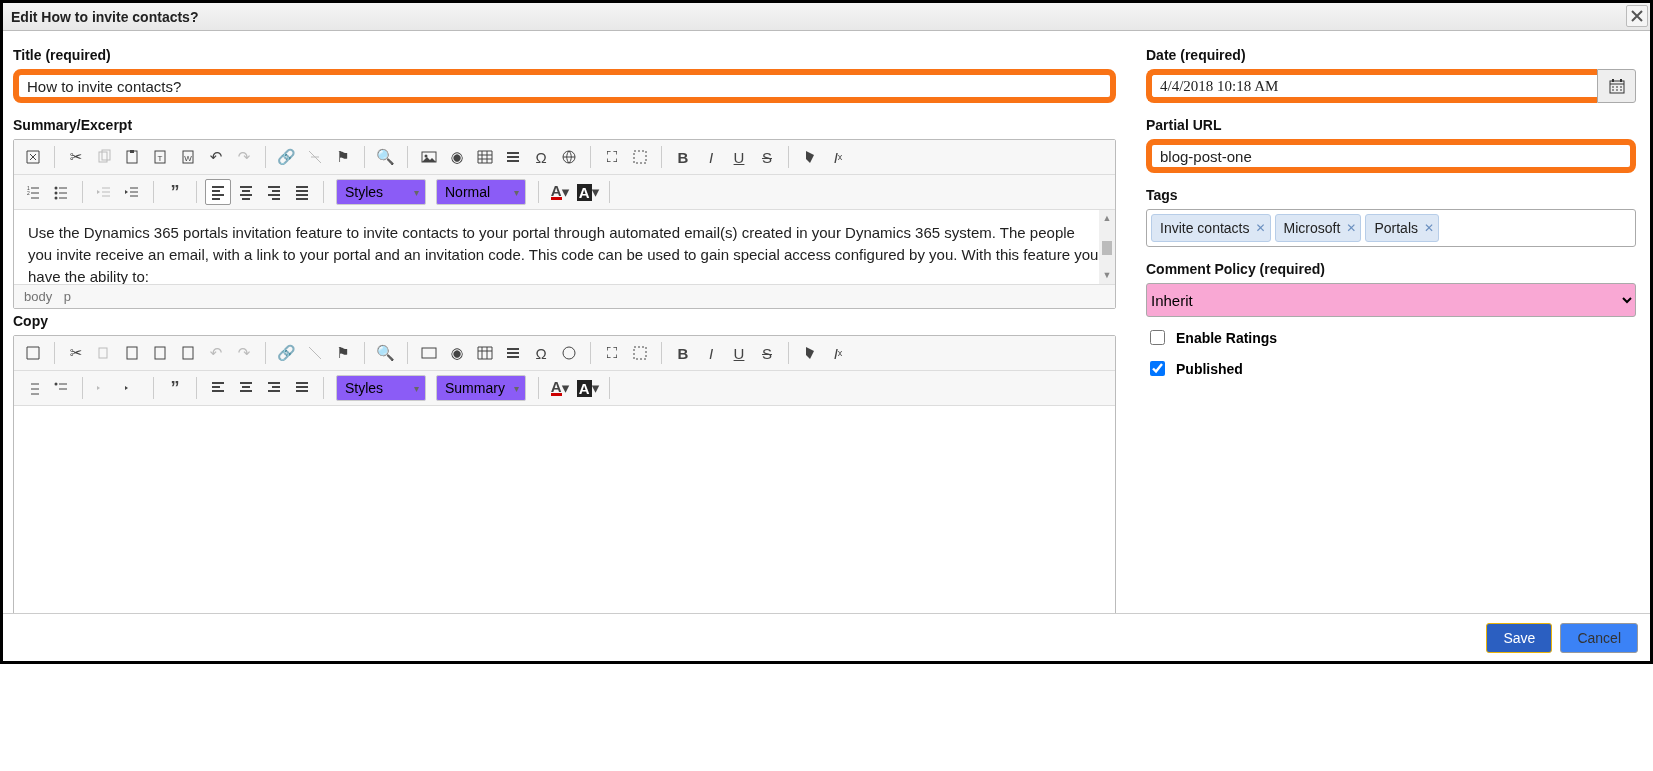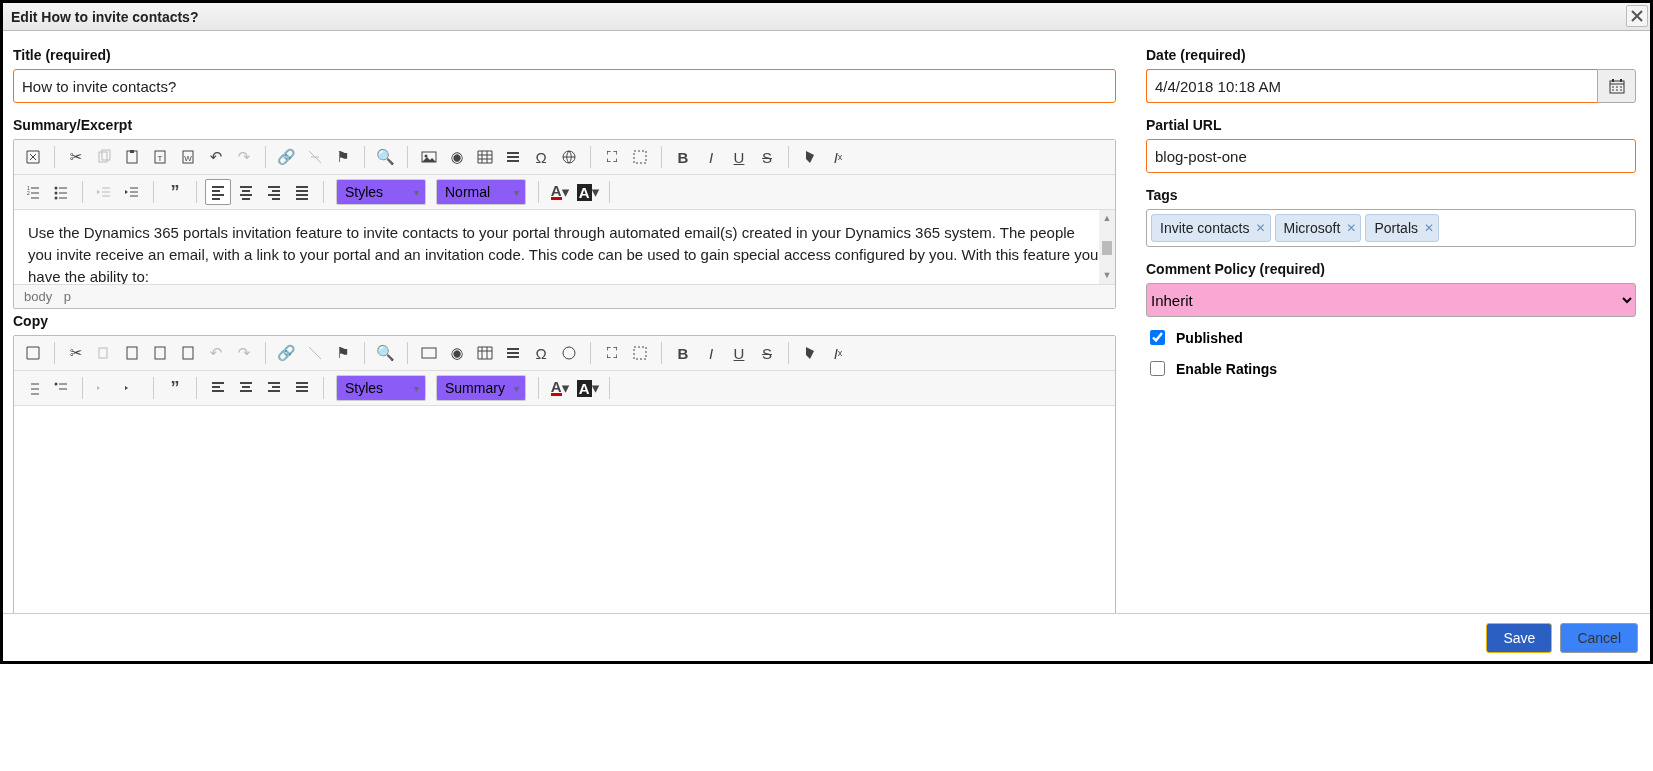--- a/index.html
+++ b/index.html
@@ -6,36 +6,36 @@
 body { margin:0; padding:0; background:#fff; }
 .outer { border:3px solid #000; width:1653px; height:664px; position:relative; background:#fff; display:flex; flex-direction:column;}
 .titlebar { height:28px; background:linear-gradient(#f5f5f5,#e8e8e8); border-bottom:1px solid #bbb; display:flex; align-items:center; padding:0 8px; font-size:14px; font-weight:bold; color:#222; position:relative;}
 .titlebar .closebtn { position:absolute; right:2px; top:2px; width:22px; height:22px; border:1px solid #bbb; background:#f5f5f5; display:flex; align-items:center; justify-content:center; font-size:14px; color:#555; border-radius:2px; cursor:pointer;}
 .body { flex:1; display:flex; overflow:hidden; }
 .scrollwrap { flex:1; overflow-y:scroll; }
 .content { display:flex; padding:10px 14px 10px 10px; }
 .left { flex:1; min-width:0; padding-right:20px;}
 .right { width:500px; padding-left:10px;}
 .label { font-size:14px; font-weight:bold; color:#111; margin:6px 0 6px 0; display:block;}
-.textinput { width:100%; height:34px; border:1px solid #f97316; border-radius:3px; padding:4px 8px; font-size:15px; color:#222;}
+.textinput { width:100%; height:34px; border:6px solid #f97316; border-radius:8px; padding:4px 8px; font-size:15px; color:#222;}
 .selectinput { width:100%; height:34px; border:1px solid #aaa; border-radius:3px; padding:4px 0; font-size:15px; background:#f9a8d4;}
 .editor { border:1px solid #bbb; border-radius:2px; background:#fff; margin-bottom:4px;}
 .toolbar { background:#f7f7f7; border-bottom:1px solid #ddd; padding:4px 6px; display:flex; flex-wrap:wrap; align-items:center; gap:2px;}
 .tbtn { width:26px; height:26px; display:inline-flex; align-items:center; justify-content:center; color:#444; border-radius:2px; cursor:pointer; font-size:15px;}
 .tbtn.active { border:1px solid #999; background:#fff;}
 .tbtn.dis { color:#bbb; cursor:default;}
 .sep { width:1px; height:22px; background:#ccc; margin:0 6px;}
 .combo { border:1px solid #ccc; background:#8b5cf6; height:26px; padding:0 20px 0 8px; font-size:14px; border-radius:2px; position:relative; display:inline-flex; align-items:center; margin:0 4px;}
 .combo::after{content:"▾"; position:absolute; right:6px; font-size:10px; color:#666;}
 .editbody { padding:12px 14px; font-size:15px; color:#222; line-height:1.45; height:74px; overflow:hidden; position:relative;}
 .pathbar { background:#f7f7f7; border-top:1px solid #ddd; padding:4px 10px; font-size:13px; color:#737373;}
 .pathbar span{ margin-right:8px;}
 .copyeditor .editbody{ height:230px;}
 .daterow { display:flex; width:100%;}
-.daterow .textinput{ border-top-right-radius:0;border-bottom-right-radius:0; border-right:none;}
+.daterow .textinput{ border-top-right-radius:0;border-bottom-right-radius:0; border-right:none;font-family:Liberation Serif, serif;}
 .calbtn { width:42px; height:34px; border:1px solid #aaa; background:#eee; display:flex; align-items:center;justify-content:center;border-radius:0 3px 3px 0; cursor:pointer; color:#333;}
 .tagsbox { border:1px solid #aaa; border-radius:3px; padding:4px; min-height:38px; display:flex; flex-wrap:wrap; gap:4px;}
 .tag { background:#dce7f5; border:1px solid #b7cde8; border-radius:3px; padding:2px 4px 2px 8px; font-size:14px; color:#222; display:inline-flex; align-items:center;justify-content:space-between;}
 .tag .x { color:#6a8fbf; margin-left:6px; cursor:pointer; font-size:12px;}
 .checkrow { display:flex; align-items:center; gap:8px; margin:10px 0; font-size:14px; font-weight:bold;}
 .checkrow input{ width:15px; height:15px;}
 .footer { height:48px; border-top:1px solid #ccc; display:flex; align-items:center; justify-content:flex-end; padding:0 12px; gap:8px; background:#fff;}
 .btn { height:30px; padding:0 16px; border-radius:3px; font-size:14px; cursor:pointer;}
 .btn-primary{ background:#2b5fc1; border:1px solid #eab308; color:#fff;}
 .btn-default{ background:#3b82f6; border:1px solid #999; color:#333;}
@@ -435,26 +435,26 @@
                 <span class="x">✕</span>
               </span>
       </div>
 
       <div class="label" style="margin-top:14px">Comment Policy (required)</div>
       <select class="selectinput">
         <option>Inherit</option>
       </select>
 
       <div class="checkrow">
+        <input type="checkbox" style="">
+        <span>Enable Ratings</span>
+      </div>
+      <div class="checkrow">
         <input type="checkbox" checked="" style="">
         <span>Published</span>
-      </div>
-      <div class="checkrow">
-        <input type="checkbox" style="">
-        <span>Enable Ratings</span>
       </div>
     </div>
 
    </div>
   </div>
  </div>
 
  <div class="footer">
    <button class="btn btn-primary">Save</button>
    <button class="btn btn-default">Cancel</button>

